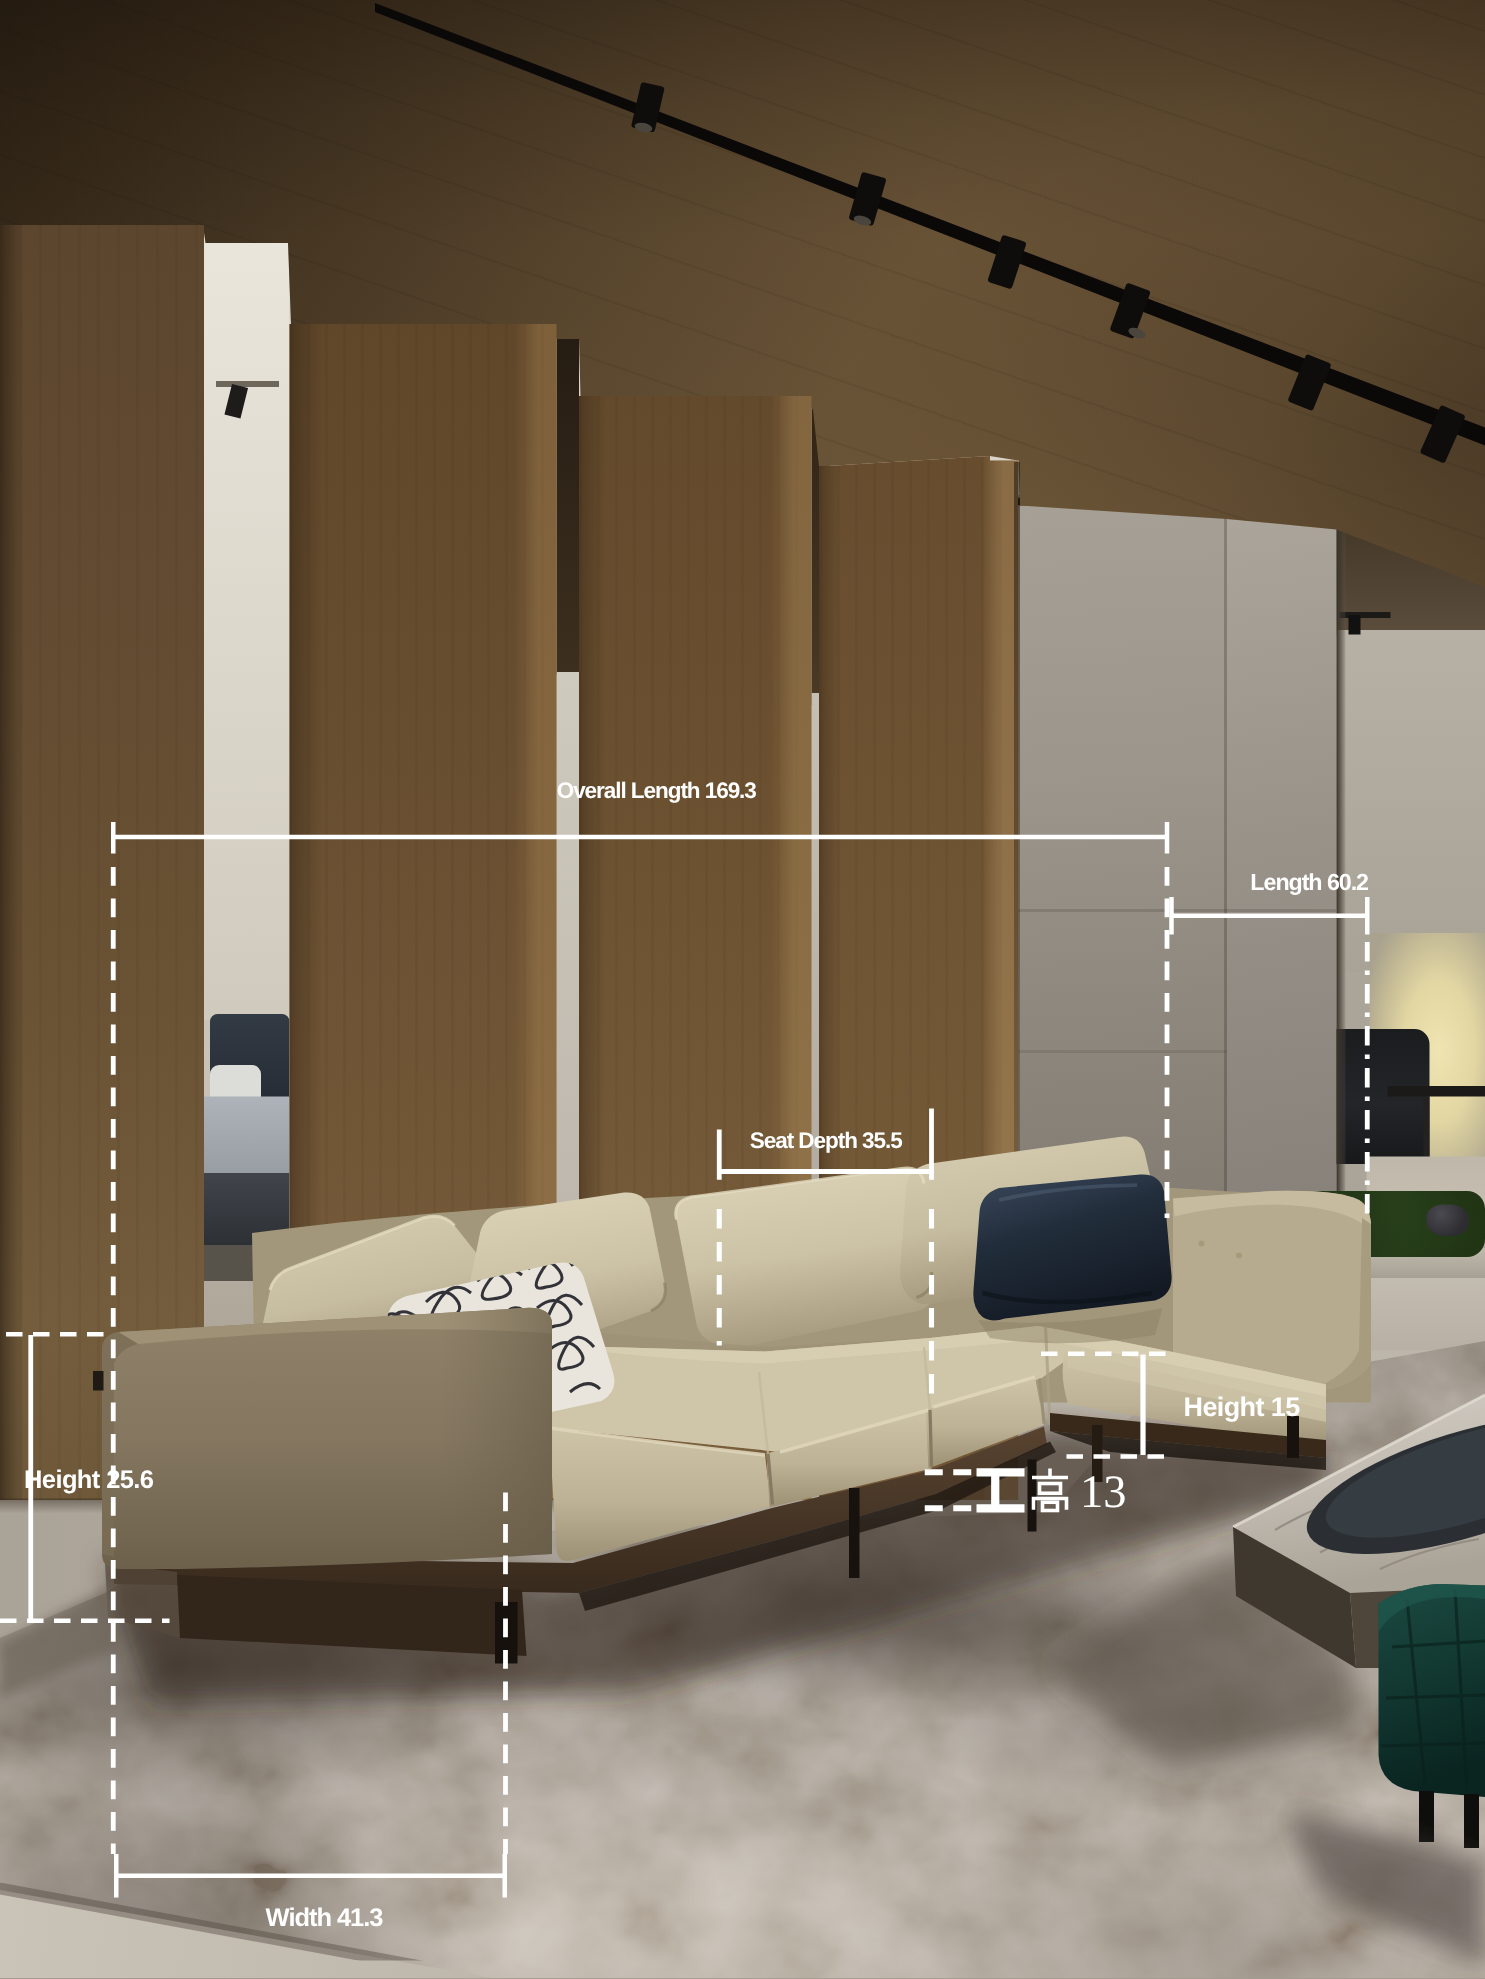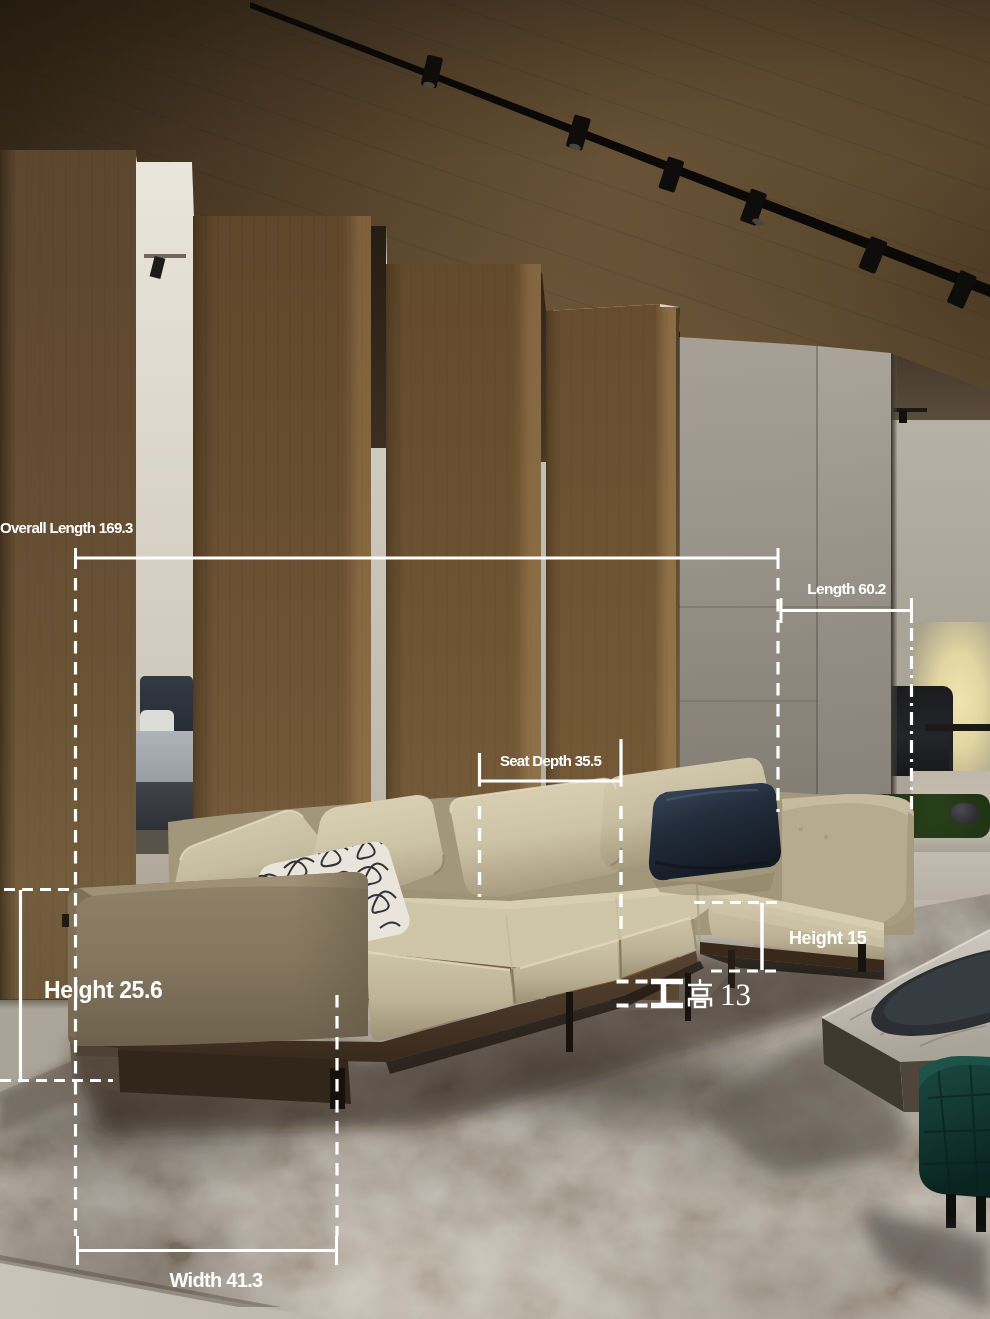--- a/index.html
+++ b/index.html
@@ -343,18 +343,18 @@
   </g>
   <g stroke="#ffffff" stroke-width="2.4" fill="none">
     <path d="M700,979 L700,984 M688,985 L712,985"></path>
     <rect x="693" y="989" width="14" height="6.5"></rect>
     <path d="M689,1006.5 L689,999 L711,999 L711,1006.5"></path>
     <rect x="695" y="1001.5" width="10" height="5.5"></rect>
   </g>
   <text x="720" y="1004.5" fill="#fff" font-family="Liberation Serif,serif" font-size="31">13</text>
 </svg>
 
-<div class="lbl" style="left:0;top:519px;width:875px;text-align:left;font-size:15px;">Overall Length 169.3</div>
-<div class="lbl" style="left:781px;top:580px;width:131px;text-align:center;font-size:15.5px;">Length 60.2</div>
+<div class="lbl" style="left:0;top:519px;width:875px;text-align:center;font-size:15px;">Overall Length 169.3</div>
+<div class="lbl" style="left:781px;top:580px;width:131px;text-align:right;font-size:15.5px;">Length 60.2</div>
 <div class="lbl" style="left:478px;top:752px;width:145px;text-align:center;font-size:15px;">Seat Depth 35.5</div>
 <div class="lbl" style="left:771px;top:928px;font-size:18px;letter-spacing:-0.4px;margin-left:18px;">Height 15</div>
-<div class="lbl" style="left:44px;top:977px;font-size:23px;letter-spacing:-0.4px;">Height 25.6</div>
-<div class="lbl" style="left:85px;top:1269px;width:262px;text-align:center;font-size:20px;">Width 41.3</div>
+<div class="lbl" style="left:16px;top:977px;font-size:17px;letter-spacing:-0.4px;">Height 25.6</div>
+<div class="lbl" style="left:85px;top:1269px;width:262px;text-align:center;font-size:17px;">Width 41.3</div>
 
 </body></html>

